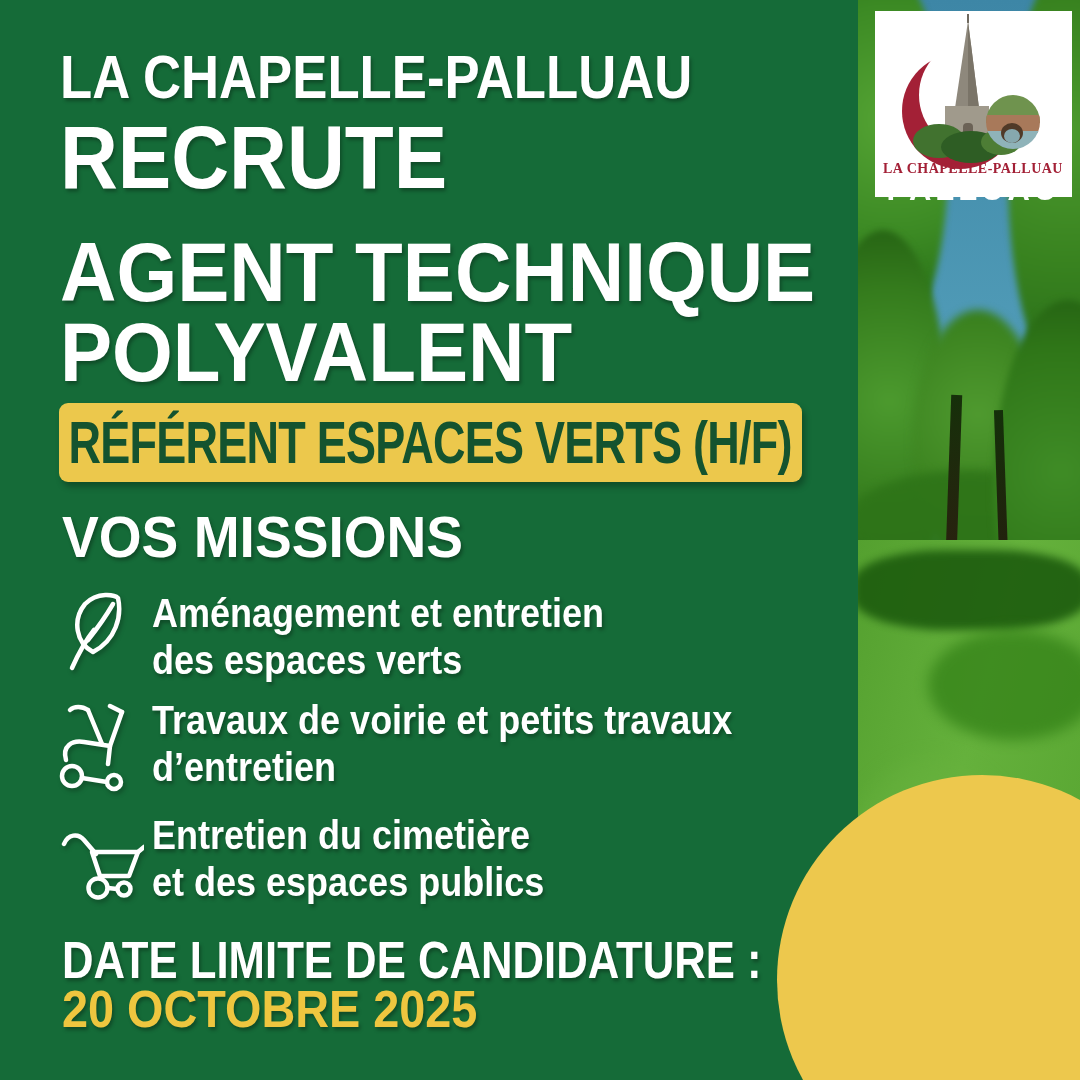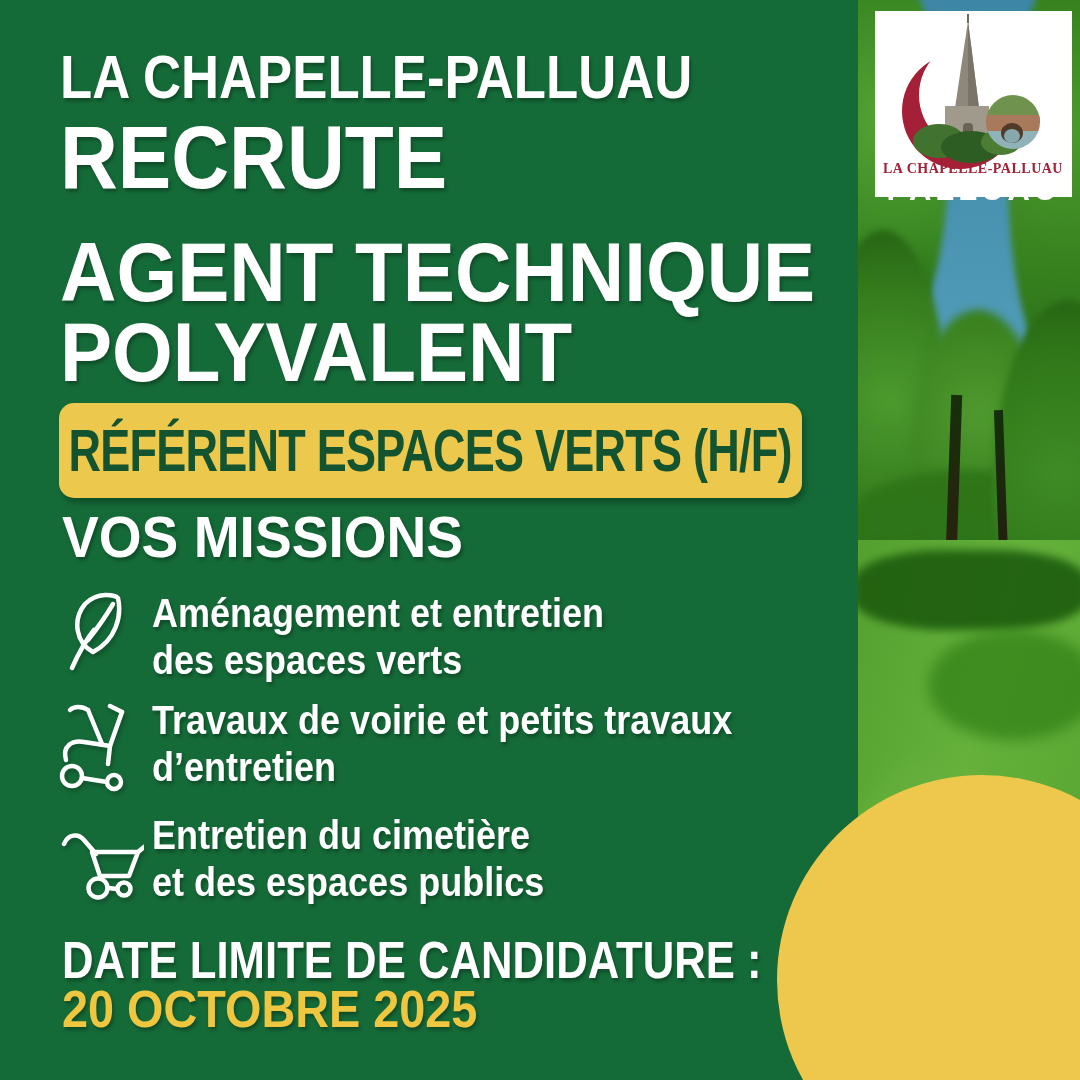--- a/index.html
+++ b/index.html
@@ -17,21 +17,21 @@
   .logo-box{position:absolute;left:875px;top:11px;width:197px;height:186px;background:#fff;z-index:6;}
   .partial-palluau{position:absolute;left:875px;top:174px;width:197px;text-align:center;
     color:#fff;font-weight:700;font-size:31px;letter-spacing:4px;z-index:5;line-height:1;}
   
   .yellow-circle{position:absolute;left:777px;top:775px;width:410px;height:410px;border-radius:50%;
     background:#edc84d;z-index:7;}
   
   .t{position:absolute;color:#fff;font-weight:700;line-height:1;white-space:nowrap;z-index:10;
      text-shadow:2px 3px 4px rgba(0,0,0,.30);}
   .cond{transform:scaleX(var(--sx,1));transform-origin:0 0;display:inline-block;}
-  .badge{position:absolute;left:59px;top:403px;width:743px;height:95px;border-radius:15px;
+  .badge{position:absolute;left:59px;top:403px;width:743px;height:79px;border-radius:9px;
     background:#ecc84c;display:flex;align-items:center;justify-content:center;z-index:10;
     box-shadow:3px 5px 6px rgba(0,0,0,.28);}
   .badge span{color:#14532f;font-weight:700;font-size:60px;white-space:nowrap;
     transform:scaleX(.75);transform-origin:50% 50%;letter-spacing:-1px;}
   .mission{position:absolute;left:58px;display:flex;z-index:10;}
   .icon-cell{width:94px;flex:0 0 94px;display:flex;justify-content:flex-start;align-items:flex-start;}
   .mtext{color:#fff;font-weight:700;font-size:40px;line-height:47px;white-space:nowrap;
     text-shadow:2px 3px 4px rgba(0,0,0,.30);}
   .mline{transform:scaleX(.90);transform-origin:0 0;}
   svg.licon{stroke:#fff;stroke-width:4.5;fill:none;stroke-linecap:round;stroke-linejoin:round;

